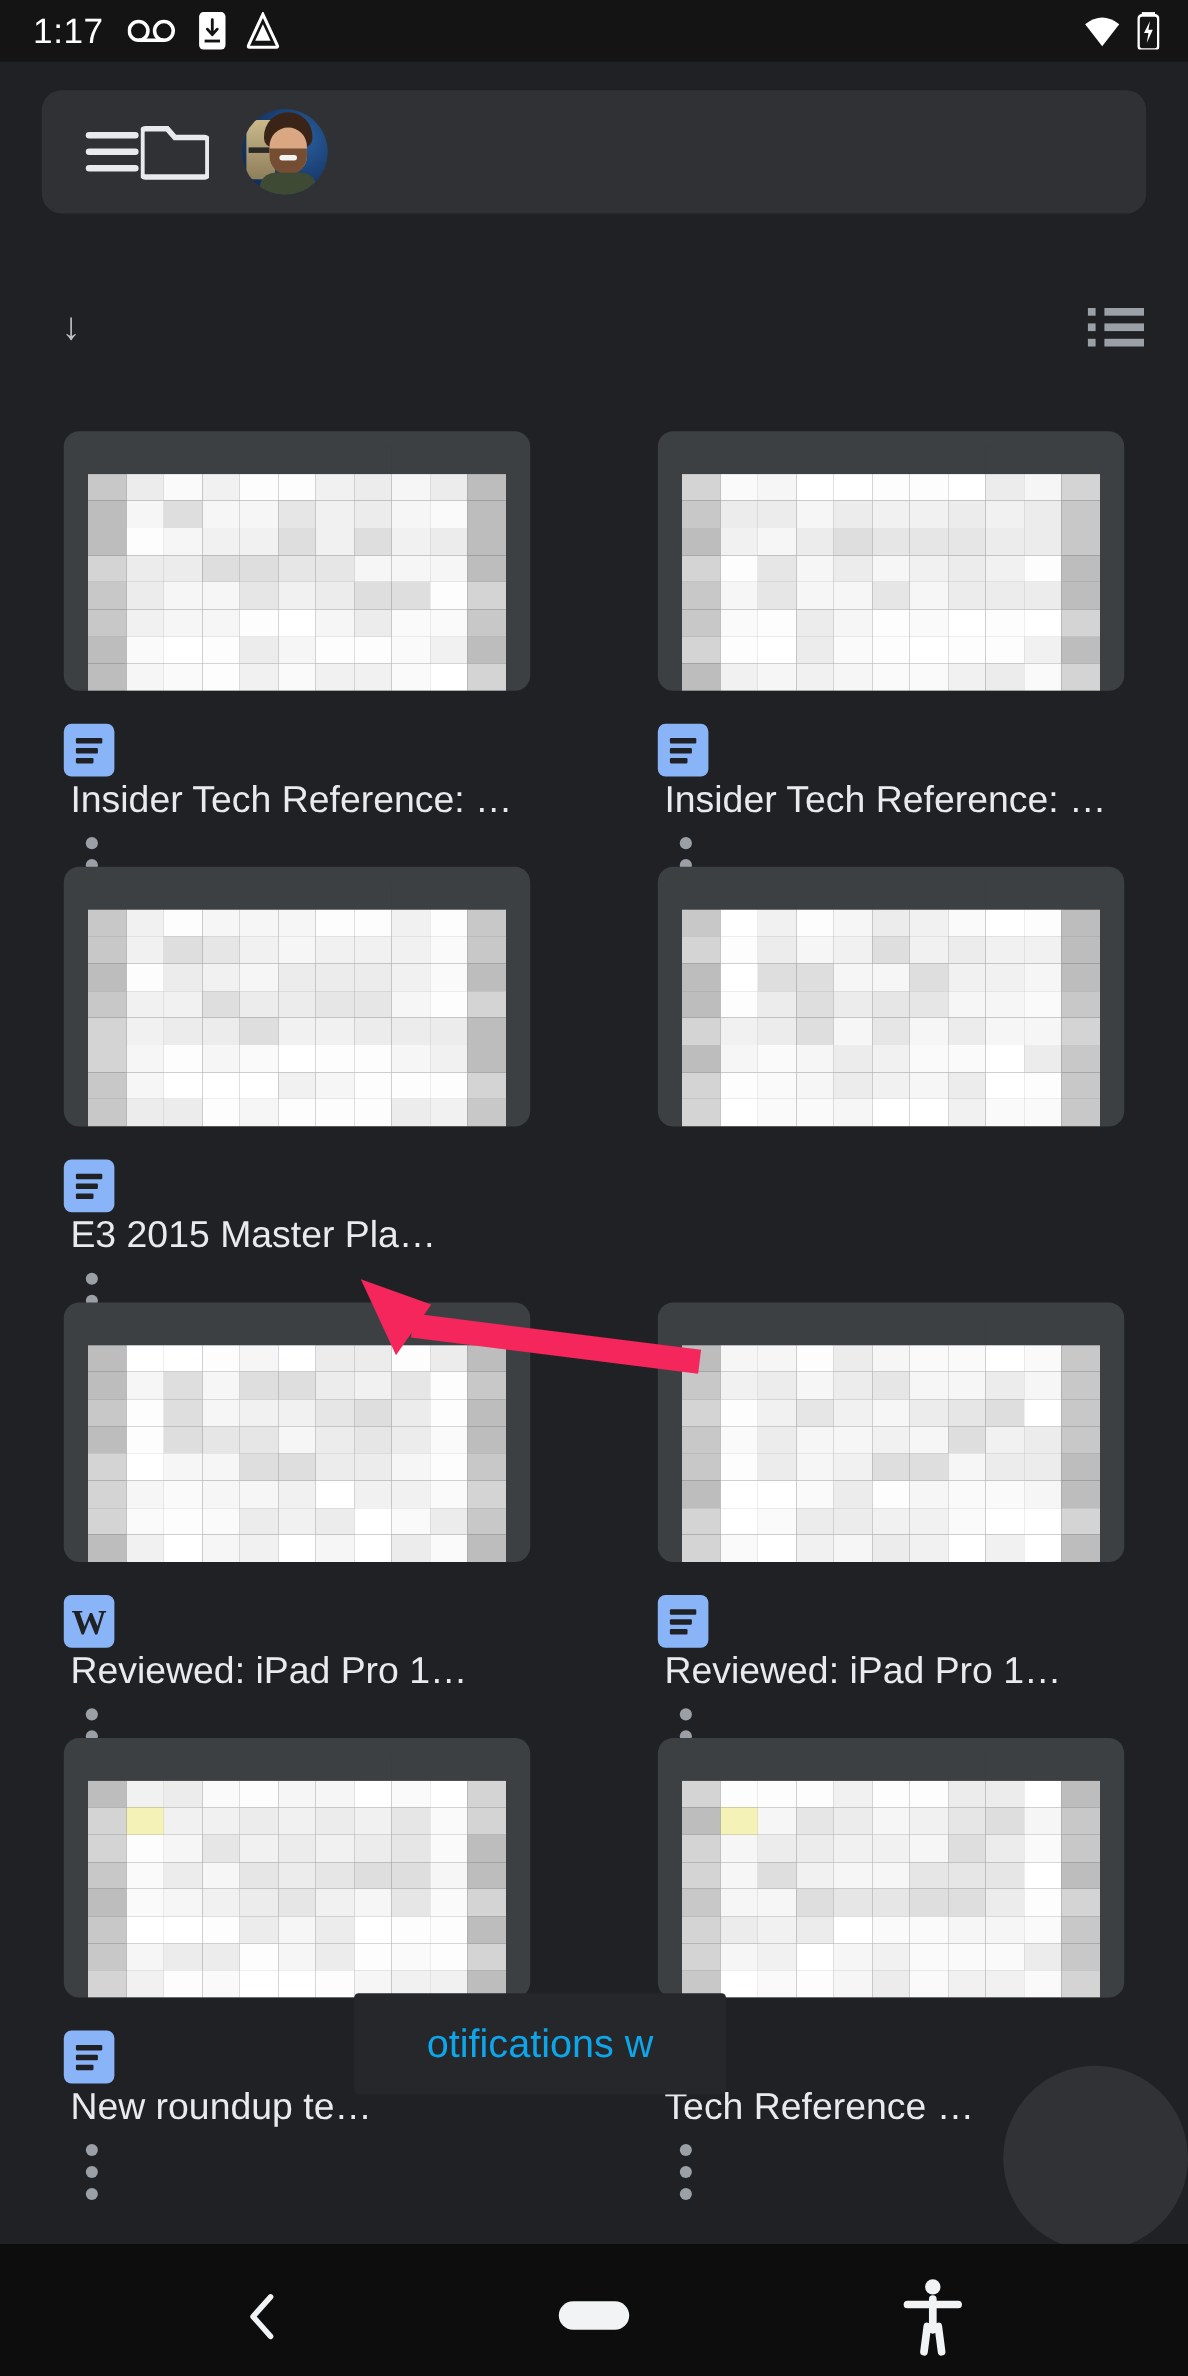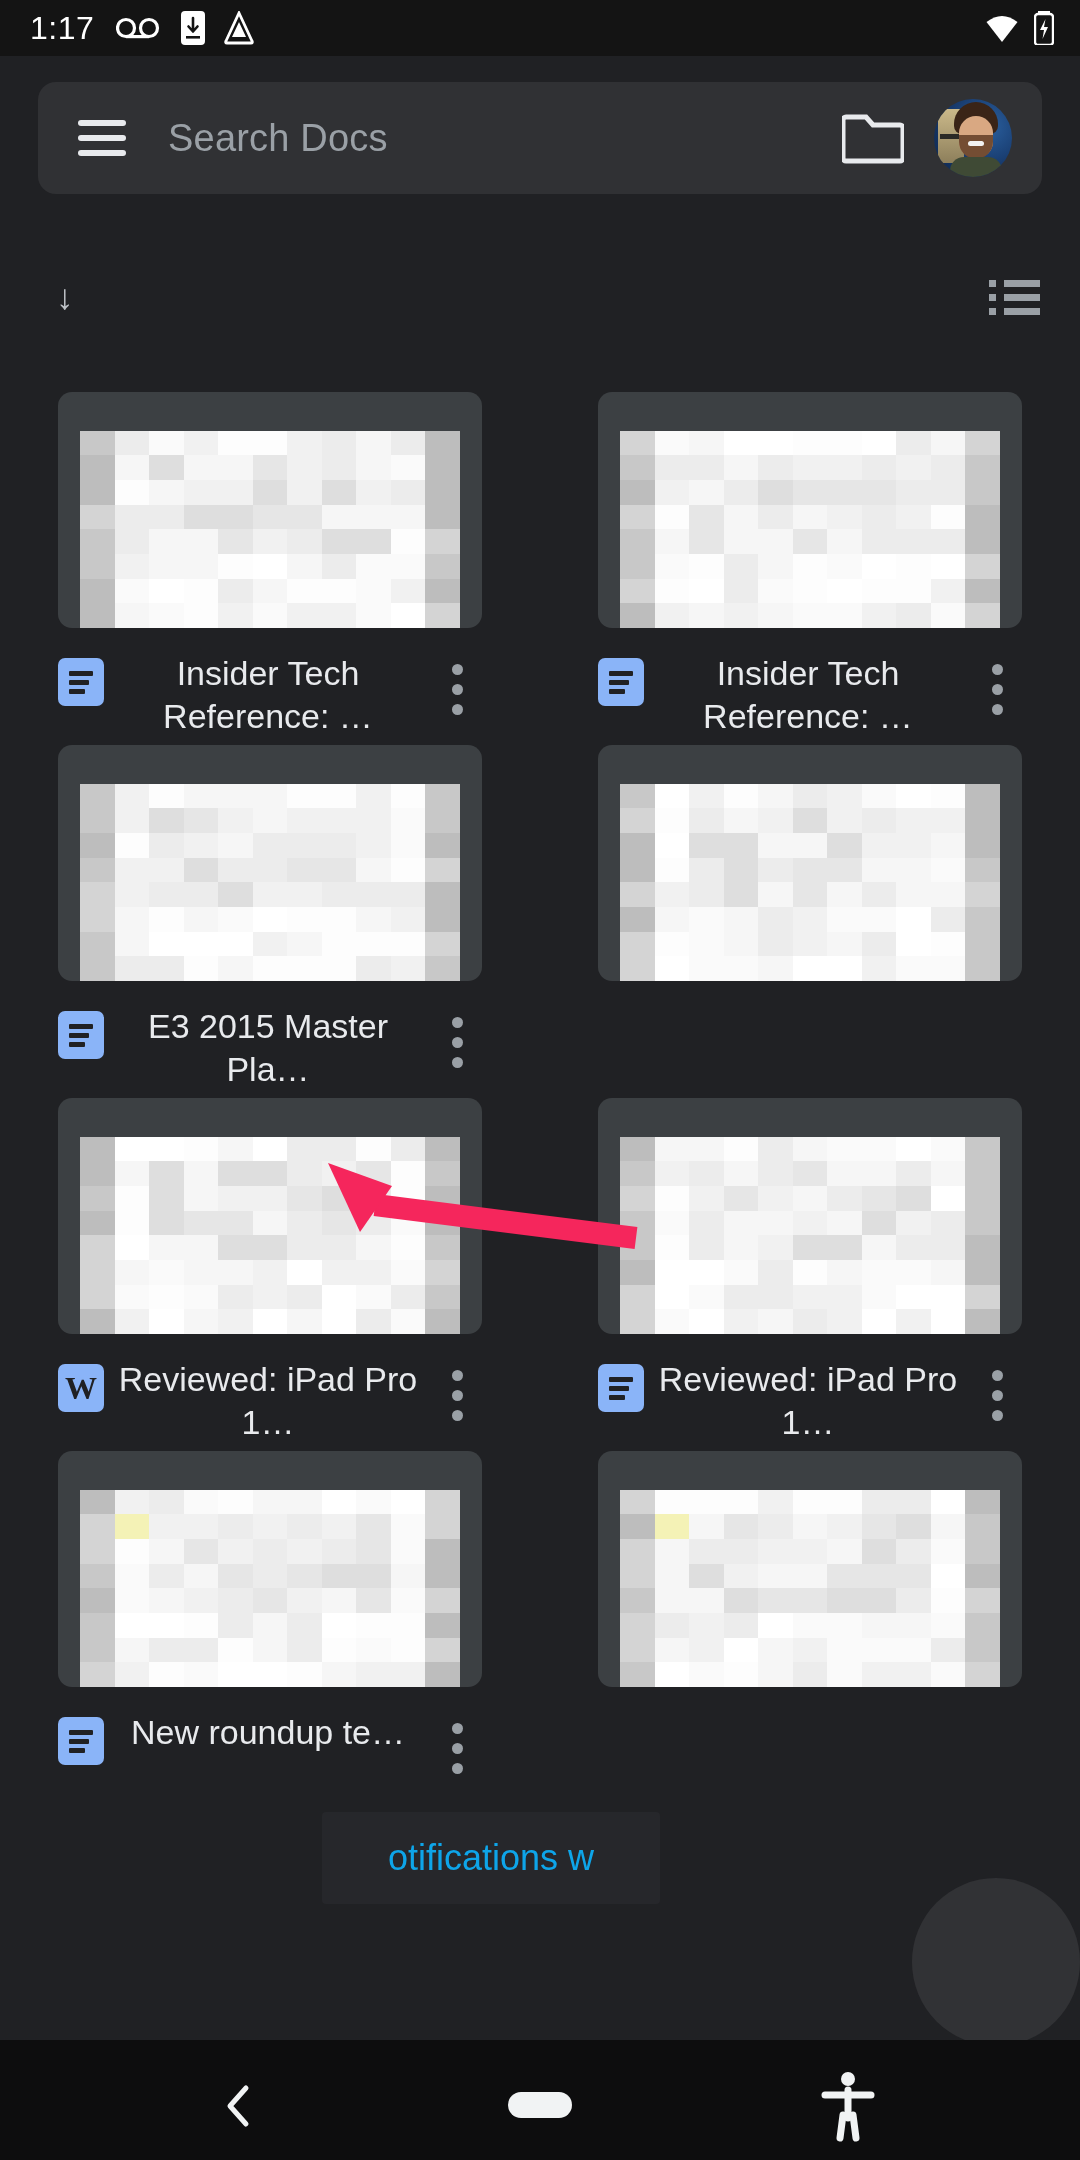--- a/index.html
+++ b/index.html
@@ -79,21 +79,21 @@
   .row { display: flex; }
   .card { width: 540px; padding: 0 58px; margin-bottom: 0; }
   .thumb {
     height: 236px; background: #3c4043; border-radius: 14px;
     padding: 14px 22px 0 22px; overflow: hidden; position: relative;
     cursor: pointer;
   }
   .thumb-inner { width: 100%; height: 100%; display: grid; grid-template-columns: repeat(11, 1fr); grid-template-rows: repeat(9, 1fr); }
   .px { width: 100%; height: 100%; }
 
-  .cardmeta { display: flex; align-items: flex-start; padding: 24px 0 0 0; height: 117px; }
+  .cardmeta { display: flex; align-items: flex-start; padding: 24px 0 0 0; height: 160px; flex-direction: column; }
   .doc-icon {
     width: 46px; height: 48px; border-radius: 7px; background: #8ab4f8;
     flex: 0 0 auto; margin-top: 6px;
     display: flex; align-items: center; justify-content: center; flex-direction: column;
   }
   .doc-icon .dl { width: 24px; height: 5px; background: #202124; border-radius: 1px; margin: 2px 0; }
   .doc-icon .dl.short { width: 16px; margin-right: 8px; }
   .doc-icon .dl.s2 { width: 20px; margin-right: 4px; }
   .doc-icon-w { font-size: 32px; font-weight: 700; color: #202124; font-family: "Liberation Serif", serif; line-height: 1; }
   .doc-title {
@@ -165,21 +165,20 @@
       </svg>
     </span>
   </div>
 
   <div class="searchbar">
     <div class="hamburger">
       <span></span>
         <span></span>
         <span></span>
     </div>
-    <div class="search-placeholder">Search Docs</div>
     <div class="folder-btn">
       <svg width="62" height="54" viewBox="0 0 62 54">
         <path d="M4 6 h20 l7 8 h27 a3 3 0 0 1 3 3 v30 a3 3 0 0 1 -3 3 H4 a3 3 0 0 1 -3 -3 V9 a3 3 0 0 1 3 -3 z" fill="none" stroke="#e8eaed" stroke-width="5"></path>
       </svg>
     </div>
     <div class="avatar">
       <div class="av-window"></div>
       <div class="av-hair"></div>
       <div class="av-face"></div>
       <div class="av-beard"></div>
@@ -1134,20 +1133,33 @@
               <div class="px" style="background: rgb(253, 253, 253);"></div>
               <div class="px" style="background: rgb(246, 246, 246);"></div>
               <div class="px" style="background: rgb(236, 236, 236);"></div>
               <div class="px" style="background: rgb(250, 250, 250);"></div>
               <div class="px" style="background: rgb(241, 241, 241);"></div>
               <div class="px" style="background: rgb(241, 241, 241);"></div>
               <div class="px" style="background: rgb(250, 250, 250);"></div>
               <div class="px" style="background: rgb(212, 212, 212);"></div>
             </div>
           </div>
+        <div class="cardmeta">
+          <div class="doc-icon">
+              <span class="dl"></span>
+              <span class="dl s2"></span>
+              <span class="dl short"></span>
+            </div>
+          <div class="doc-title">Tech Reference …</div>
+          <div class="kebab">
+              <i></i>
+              <i></i>
+              <i></i>
+            </div>
+        </div>
       </div>
     </div>
 
   </div>
 
   <div class="fab"></div>
 
   <div class="toast">otifications w</div>
 
   <svg class="arrow-svg" viewBox="0 0 1080 2160">

